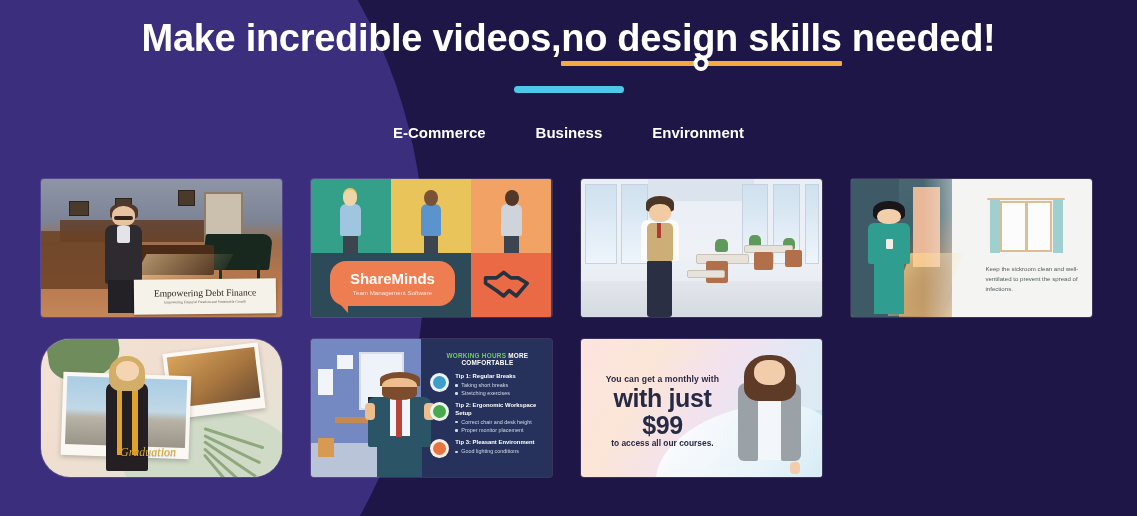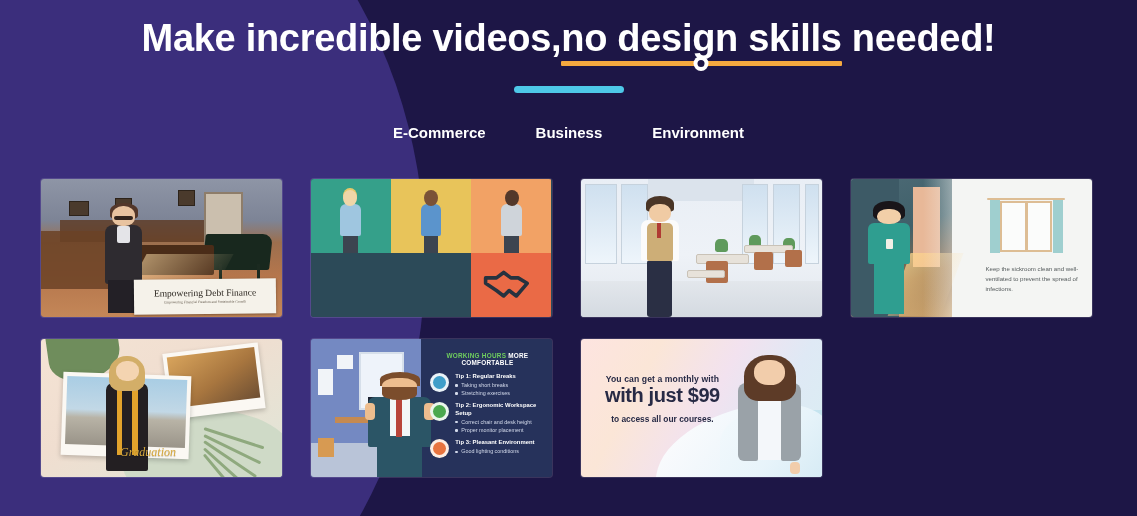--- a/index.html
+++ b/index.html
@@ -226,21 +226,21 @@
   .c4 .nurse .pants{ position:absolute; left:16%; top:55%; width:68%; height:45%; background:#2f9e90; }
   .c4 .window{ position:absolute; left:58%; top:14%; width:30%; height:42%; }
   .c4 .window .rod{ position:absolute; left:-4%; top:0; width:108%; height:4%; background:#ddbd94; border-radius:2px; }
   .c4 .window .pane{ position:absolute; left:14%; top:6%; width:72%; height:88%; background:#fbfcfb; border:2.5px solid #ddbd94; }
   .c4 .window .pane::after{ content:""; position:absolute; left:calc(50% - 1px); top:0; width:2.5px; height:100%; background:#ddbd94; }
   .c4 .window .cl{ position:absolute; top:4%; width:13%; height:92%; background:#9fcfcf; }
   .c4 .window .cl1{ left:0; } .c4 .window .cl2{ right:0; }
   .c4 .cap{ position:absolute; left:56%; top:62%; width:40%; font-size:6.1px; line-height:1.62; color:#555b5c; }
 
   
-  .c5{ background:linear-gradient(150deg,#f4e3d4 0%,#f0ded0 42%,#dfe6d8 100%); }
+  .c5{ background:linear-gradient(150deg,#f4e3d4 0%,#f0ded0 42%,#dfe6d8 100%);border-radius:29px; }
   .c5 .hill{ position:absolute; right:-6%; bottom:-26%; width:72%; height:74%; background:#cfdac7; border-radius:50%; }
   .c5 .leaf-tl{ position:absolute; left:3%; top:-6%; width:30%; height:36%; background:#6f8d5c; border-radius:0 0 60% 45%; transform:rotate(-8deg); }
   .c5 .fern{ position:absolute; right:6%; bottom:4%; width:26%; height:34%; }
   .c5 .fern span{ position:absolute; left:0; width:100%; height:3px; background:#8fa97e; border-radius:2px; transform-origin:left center; }
   .c5 .photo{ position:absolute; background:#fbf8f3; box-shadow:0 2px 5px rgba(0,0,0,.22); padding:4px 4px 11px; }
   .c5 .photo i{ display:block; width:100%; height:100%; }
   .c5 .ph1{ left:52%; top:7%; width:40%; height:48%; transform:rotate(-7deg); }
   .c5 .ph1 i{ background:linear-gradient(150deg,#d8a45c,#a8763f 55%,#6e4f33); }
   .c5 .ph2{ left:9%; top:26%; width:53%; height:60%; transform:rotate(2deg); }
   .c5 .ph2 i{ background:linear-gradient(180deg,#a9cde4 0%,#c2d8e6 48%,#b8b3a6 60%,#9a9489 100%); }
@@ -295,21 +295,21 @@
   .c6 .tip li::before{ content:""; position:absolute; left:0; top:3.4px; width:2.2px; height:2.2px; background:#d2d9ea; border-radius:50%; }
 
   
   .c7{ background:linear-gradient(118deg,#fde4e0 0%,#fbe6d7 26%,#f2e2ef 52%,#dfe9f5 74%,#d9eef2 100%); }
   .c7 .swoosh{ position:absolute; left:30%; bottom:-24%; width:76%; height:74%;
                background:linear-gradient(140deg,#ffffff 0%,#eaf5fb 60%,#cfe7f2 100%);
                border-radius:60% 40% 0 0; transform:rotate(-11deg); opacity:.93; }
   .c7 .sky{ position:absolute; right:0; bottom:0; width:42%; height:48%; background:#bfe2ee; border-radius:50% 0 0 0; opacity:.8; }
   .c7 .copy{ position:absolute; left:7%; top:26%; width:54%; text-align:center; color:#272a45; }
   .c7 .l1{ font-size:8.6px; font-weight:bold; letter-spacing:.1px; }
-  .c7 .l2{ font-size:20px; font-weight:bold; line-height:1.06; margin:1px 0 7px; letter-spacing:-.4px; }
+  .c7 .l2{ font-size:25px; font-weight:bold; line-height:1.06; margin:1px 0 0; letter-spacing:-.4px; }
   .c7 .l3{ font-size:8.4px; font-weight:bold; }
   .c7 .woman{ position:absolute; right:8%; top:12%; width:27%; height:88%; }
   .c7 .woman .hair{ position:absolute; left:10%; top:0; width:80%; height:38%; background:#5d3b27; border-radius:46% 46% 28% 28%; }
   .c7 .woman .head{ position:absolute; left:26%; top:4%; width:48%; height:21%; background:#f2cdab; border-radius:45%; }
   .c7 .woman .shirt{ position:absolute; left:22%; top:24%; width:56%; height:62%; background:#f4f7fa; }
   .c7 .woman .jacket-l{ position:absolute; left:2%; top:23%; width:30%; height:64%; background:#9aa2a8; border-radius:8px 2px 2px 6px; }
   .c7 .woman .jacket-r{ position:absolute; right:2%; top:23%; width:30%; height:64%; background:#9aa2a8; border-radius:2px 8px 6px 2px; }
   .c7 .woman .hand{ position:absolute; right:4%; bottom:2%; width:15%; height:10%; background:#f2cdab; border-radius:4px; }
 </style>
 </head>
@@ -377,20 +377,24 @@
         <div class="fig f2">
             <div class="l"></div>
             <div class="b"></div>
             <div class="h"></div>
           </div>
         <div class="fig f3">
             <div class="l"></div>
             <div class="b"></div>
             <div class="h"></div>
           </div>
+        <div class="bubble">
+          <div class="b1">ShareMinds</div>
+          <div class="b2">Team Management Software</div>
+        </div>
         <svg class="shake" viewBox="0 0 64 40">
           <path d="M4 14h12l8-6 8 6h8l10 6-12 14-8-6-6 6-8-6-12-8z" fill="none" stroke="#26323f" stroke-width="4" stroke-linejoin="round"></path>
         </svg>
       </div>
     </div>
 
     <div class="card c3">
       <div class="card-inner">
         <div class="ceil"></div>
         <div class="win wa"></div>

